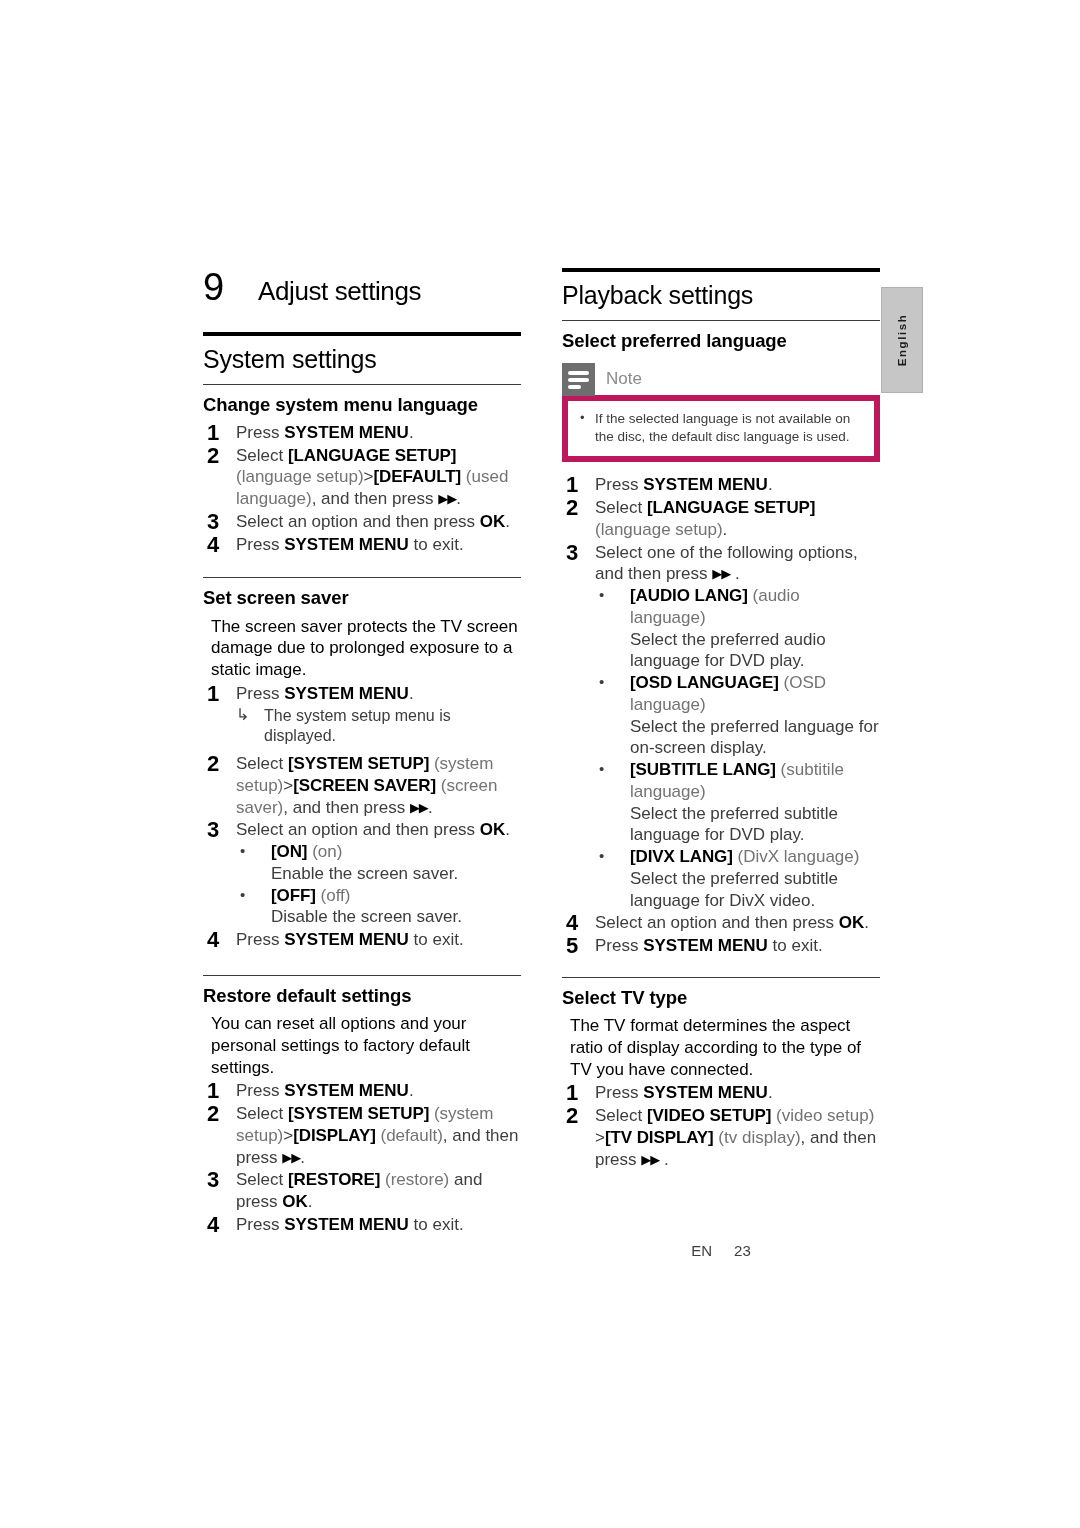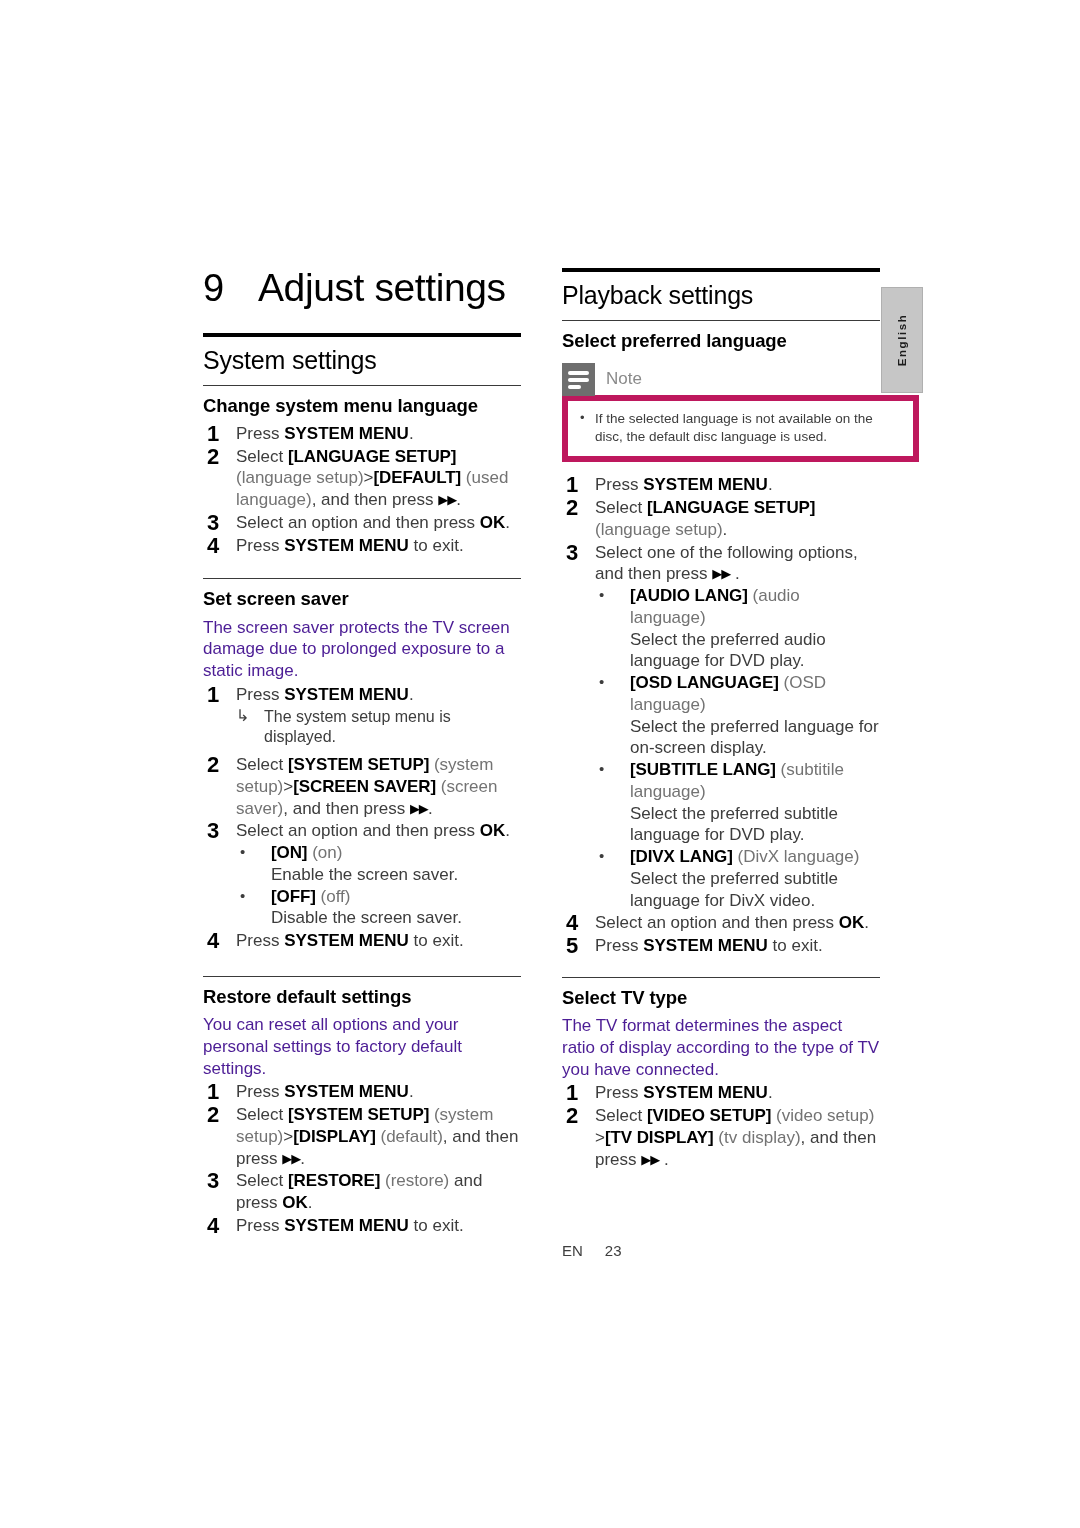--- a/index.html
+++ b/index.html
@@ -40,21 +40,21 @@
     letter-spacing: -0.4px;
     color: #000;
     margin: 0 0 0 0;
     line-height: 1.05;
   }
   .chapter-num {
     width: 55px;
     flex: 0 0 55px;
     font-size: 38px;
   }
-  .chapter-title { font-size: 39px; }
+  .chapter-title { font-size: 26px; }
 
   
   .rule-thick {
     border-top: 4px solid #000;
     margin: 0;
     height: 0;
   }
   .rule-thin {
     border-top: 1.4px solid #3a3a3a;
     margin: 0;
@@ -76,22 +76,22 @@
     color: #000;
     margin: 9px 0 6px 0;
     line-height: 1.2;
     letter-spacing: -0.1px;
   }
 
   
   p.body {
     font-size: 17px;
     line-height: 1.28;
-    margin: 0 0 2px 0;
-    color: #4c1d95;
+    margin: 0 0 2px 8px;
+    color: #000000;
   }
 
   
   ol.steps {
     list-style: none;
     margin: 2px 0 2px 0;
     padding: 0;
     counter-reset: st;
   }
   ol.steps > li {
@@ -172,21 +172,21 @@
     font-size: 13px;
     letter-spacing: -1px;
     color: #000;
     position: relative;
     top: -1px;
   }
 
   
   .note {
     margin: 11px 0 12px 0;
-    width: 357px;
+    width: 318px;
   }
   .note-head {
     display: flex;
     align-items: center;
     height: 33px;
   }
   .note-icon {
     width: 33px;
     height: 33px;
     background: #6e6e6e;
@@ -252,21 +252,21 @@
     letter-spacing: 1.6px;
     color: #1c1c1c;
   }
 
   
   .footer {
     position: absolute;
     left: 562px;
     top: 1242px;
     width: 318px;
-    text-align: left;
+    text-align: center;
     font-size: 15px;
     color: #3d3d3d;
   }
   .footer .en { margin-right: 22px; }
 </style>
 </head>
 <body>
 
 <div class="page">
 

